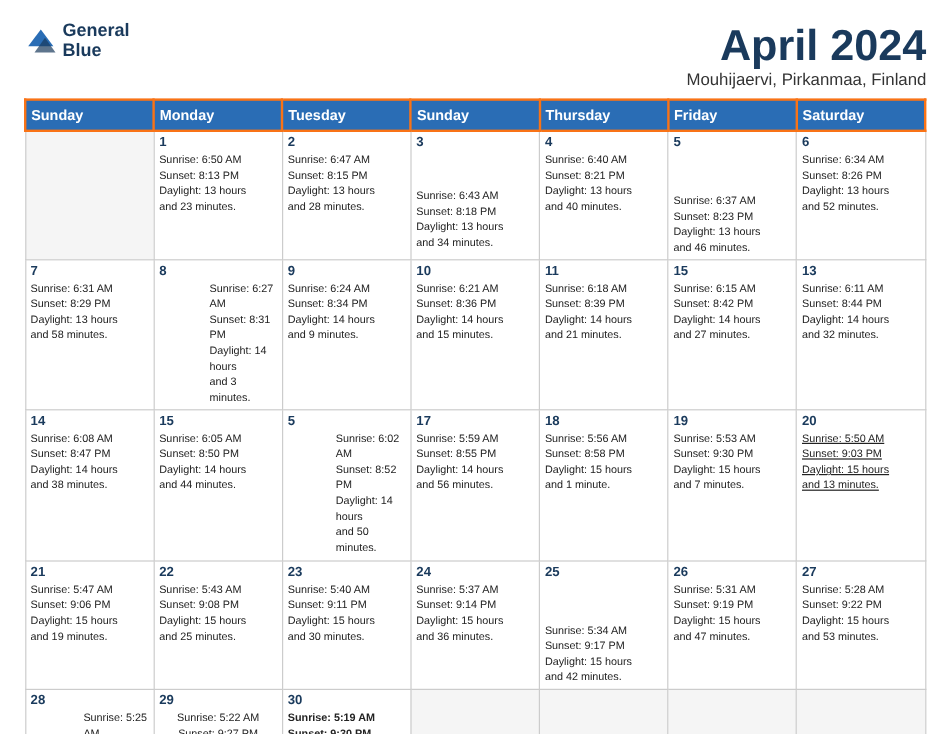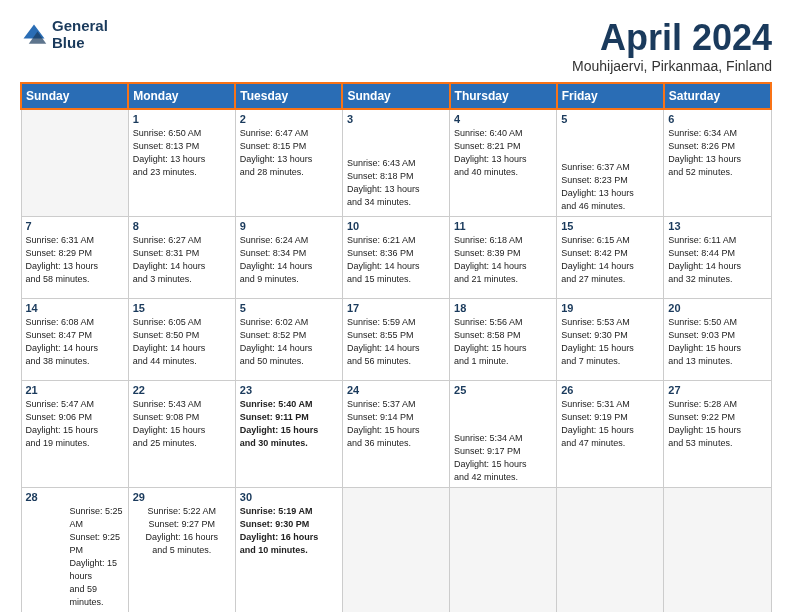--- a/index.html
+++ b/index.html
@@ -175,21 +175,21 @@
         <tr>
           <td>
             <div class="day-num">7</div>
             <div class="day-detail" style="white-space: pre-line;">Sunrise: 6:31 AM
 Sunset: 8:29 PM
 Daylight: 13 hours
 and 58 minutes.</div>
           </td>
           <td>
             <div class="day-num">8</div>
-            <div class="day-detail" style="white-space: pre-line;">Sunrise: 6:27 AM
+            <div class="day-detail" style="white-space: pre-line; margin-left: 42px;">Sunrise: 6:27 AM
 Sunset: 8:31 PM
 Daylight: 14 hours
 and 3 minutes.</div>
           </td>
           <td>
             <div class="day-num">9</div>
             <div class="day-detail" style="white-space: pre-line;">Sunrise: 6:24 AM
 Sunset: 8:34 PM
 Daylight: 14 hours
 and 9 minutes.</div>
@@ -233,21 +233,21 @@
           </td>
           <td>
             <div class="day-num">15</div>
             <div class="day-detail" style="white-space: pre-line;">Sunrise: 6:05 AM
 Sunset: 8:50 PM
 Daylight: 14 hours
 and 44 minutes.</div>
           </td>
           <td>
             <div class="day-num">5</div>
-            <div class="day-detail" style="white-space: pre-line;">Sunrise: 6:02 AM
+            <div class="day-detail" style="white-space: pre-line; margin-left: 40px;">Sunrise: 6:02 AM
 Sunset: 8:52 PM
 Daylight: 14 hours
 and 50 minutes.</div>
           </td>
           <td>
             <div class="day-num">17</div>
             <div class="day-detail" style="white-space: pre-line;">Sunrise: 5:59 AM
 Sunset: 8:55 PM
 Daylight: 14 hours
 and 56 minutes.</div>
@@ -261,21 +261,21 @@
           </td>
           <td>
             <div class="day-num">19</div>
             <div class="day-detail" style="white-space: pre-line;">Sunrise: 5:53 AM
 Sunset: 9:30 PM
 Daylight: 15 hours
 and 7 minutes.</div>
           </td>
           <td>
             <div class="day-num">20</div>
-            <div class="day-detail" style="white-space: pre-line;">Sunrise: 5:50 AM
+            <div class="day-detail" style="white-space: pre-line; text-decoration: underline;">Sunrise: 5:50 AM
 Sunset: 9:03 PM
 Daylight: 15 hours
 and 13 minutes.</div>
           </td>
         </tr>
         <tr>
           <td>
             <div class="day-num">21</div>
             <div class="day-detail" style="white-space: pre-line;">Sunrise: 5:47 AM
 Sunset: 9:06 PM
@@ -284,21 +284,21 @@
           </td>
           <td>
             <div class="day-num">22</div>
             <div class="day-detail" style="white-space: pre-line;">Sunrise: 5:43 AM
 Sunset: 9:08 PM
 Daylight: 15 hours
 and 25 minutes.</div>
           </td>
           <td>
             <div class="day-num">23</div>
-            <div class="day-detail" style="white-space: pre-line; font-weight: bold;">Sunrise: 5:40 AM
+            <div class="day-detail" style="white-space: pre-line;">Sunrise: 5:40 AM
 Sunset: 9:11 PM
 Daylight: 15 hours
 and 30 minutes.</div>
           </td>
           <td>
             <div class="day-num">24</div>
             <div class="day-detail" style="white-space: pre-line;">Sunrise: 5:37 AM
 Sunset: 9:14 PM
 Daylight: 15 hours
 and 36 minutes.</div>

